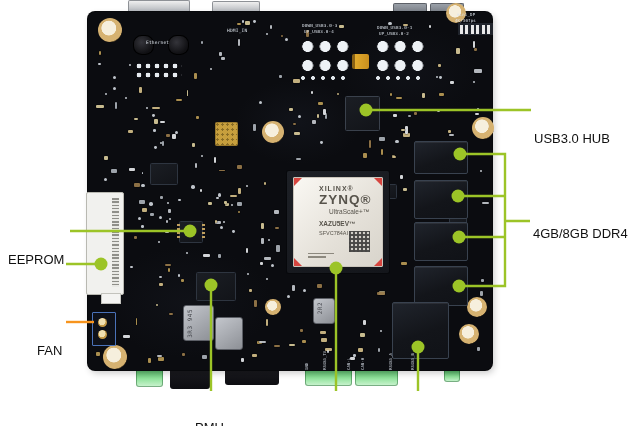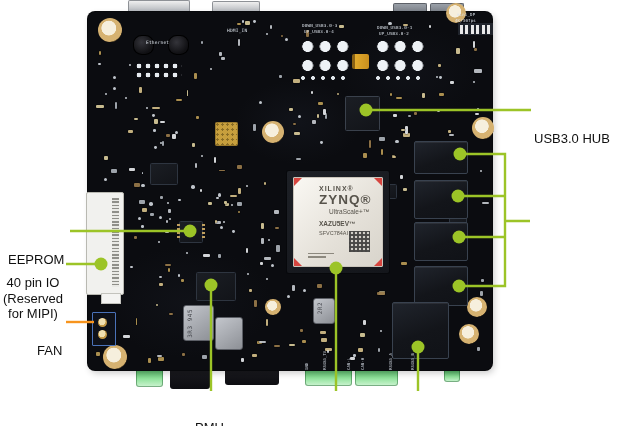--- a/index.html
+++ b/index.html
@@ -210,27 +210,23 @@
       <circle cx="459" cy="237" r="6.5"></circle>
       <circle cx="459" cy="286" r="6.5"></circle>
       <circle cx="211" cy="285" r="6.5"></circle>
       <circle cx="336" cy="268" r="6.5"></circle>
       <circle cx="418" cy="347" r="6.5"></circle>
     </g>
   </svg>
 
   <div class="lbl" style="left:534px;top:103px">USB3.0 HUB</div>
   <div class="lbl" style="left:533px;top:198px;line-height:16.5px">
+    <div>4GB/8GB DDR4</div>
   </div>
   <div class="lbl" style="left:8px;top:224px">EEPROM</div>
-  <div class="lbl center" style="left:0;top:247px;width:66px">
-    <div>40 pin IO</div>
-    <div>(Reserved</div>
-    <div>for MIPI)</div>
-  </div>
   <div class="lbl" style="left:37px;top:315px">FAN</div>
   <div class="lbl" style="left:195px;top:392px">PMU</div>
 
 <div class="vlabel" style="left: 304px;">GND</div>
     <div class="vlabel" style="left: 322px;">RS485_TX</div>
     <div class="vlabel" style="left: 346px;">CAN-L</div>
     <div class="vlabel" style="left: 360px;">CAN-H</div>
     <div class="vlabel" style="left: 388px;">RS485_A</div>
     <div class="vlabel" style="left: 410px;">RS485_B</div>
     <div style="position: absolute; z-index: 3; left: 296.3px; top: 157.9px; width: 4.6px; height: 2.2px; background: rgb(170, 176, 184); border-radius: 1px; box-shadow: rgba(0, 0, 0, 0.55) 0px 0px 0px 0.5px; opacity: 0.92;"></div>

